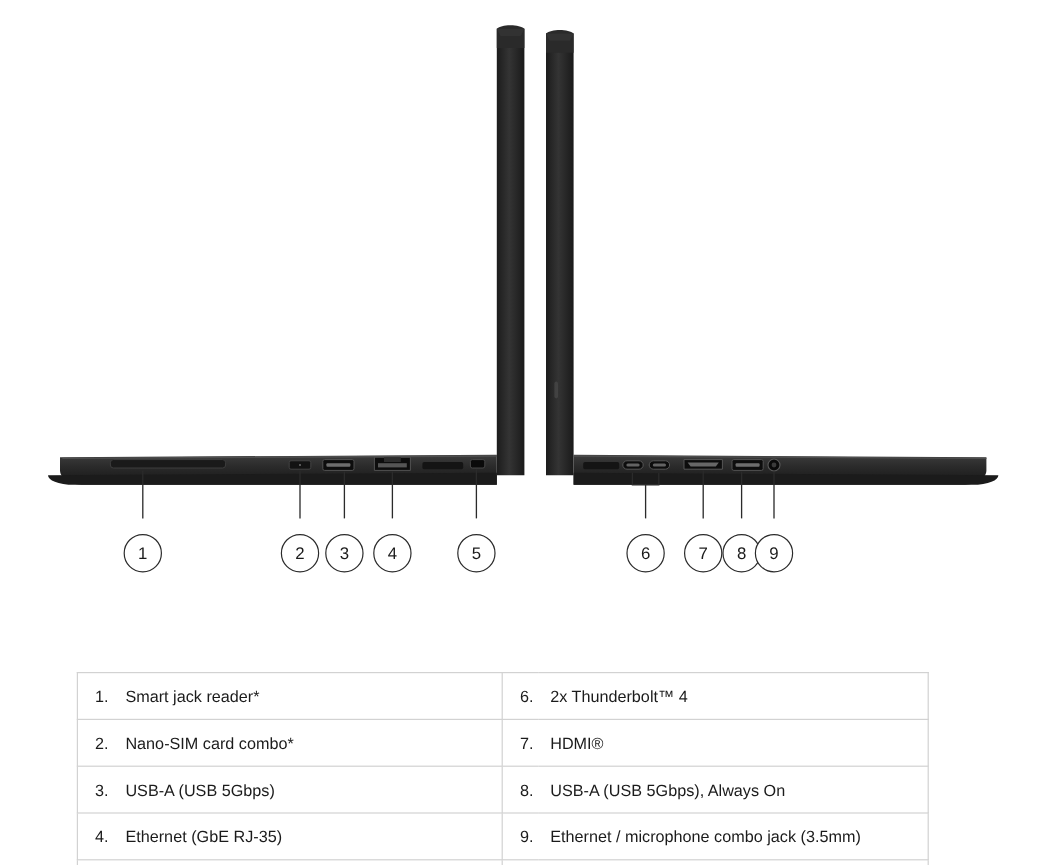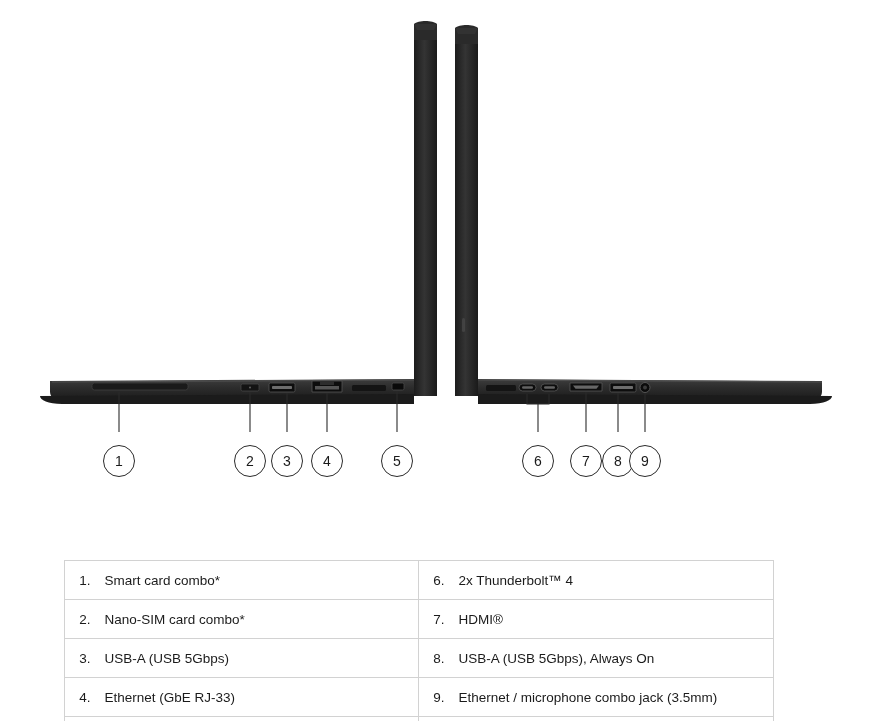--- a/index.html
+++ b/index.html
@@ -193,39 +193,39 @@
 <table id="legend">
   <colgroup>
     <col class="c1">
       <col class="c2">
       <col class="c3">
       <col class="c4">
   </colgroup>
   <tbody>
     <tr>
       <td class="num">1.</td>
-      <td class="txt">Smart card combo*</td>
+      <td class="txt">Smart jack reader*</td>
       <td class="num">6.</td>
       <td class="txt">2x Thunderbolt™ 4</td>
     </tr>
     <tr>
       <td class="num">2.</td>
       <td class="txt">Nano-SIM card combo*</td>
       <td class="num">7.</td>
       <td class="txt">HDMI®</td>
     </tr>
     <tr>
       <td class="num">3.</td>
       <td class="txt">USB-A (USB 5Gbps)</td>
       <td class="num">8.</td>
       <td class="txt">USB-A (USB 5Gbps), Always On</td>
     </tr>
     <tr>
       <td class="num">4.</td>
-      <td class="txt">Ethernet (GbE RJ-33)</td>
+      <td class="txt">Ethernet (GbE RJ-35)</td>
       <td class="num">9.</td>
       <td class="txt">Ethernet / microphone combo jack (3.5mm)</td>
     </tr>
     <tr>
       <td class="num">5.</td>
       <td class="txt">Kensington® Nano Security Slot™</td>
       <td class="num empty-cell"></td>
       <td class="txt empty-cell"></td>
     </tr>
   </tbody>

